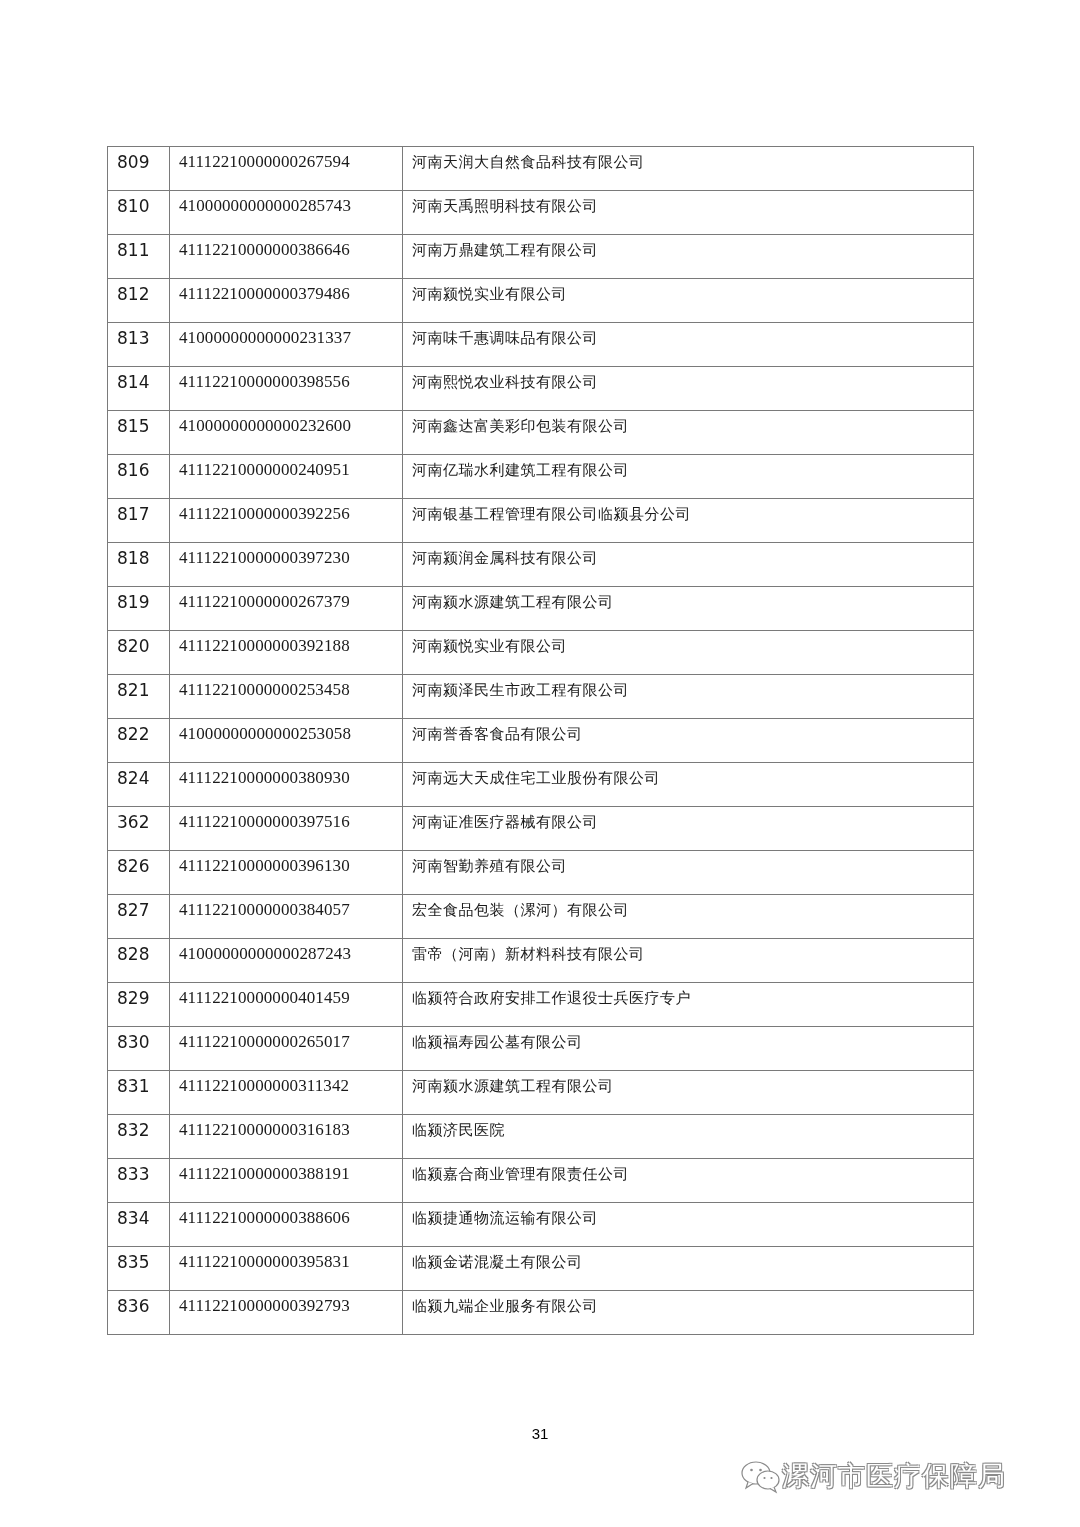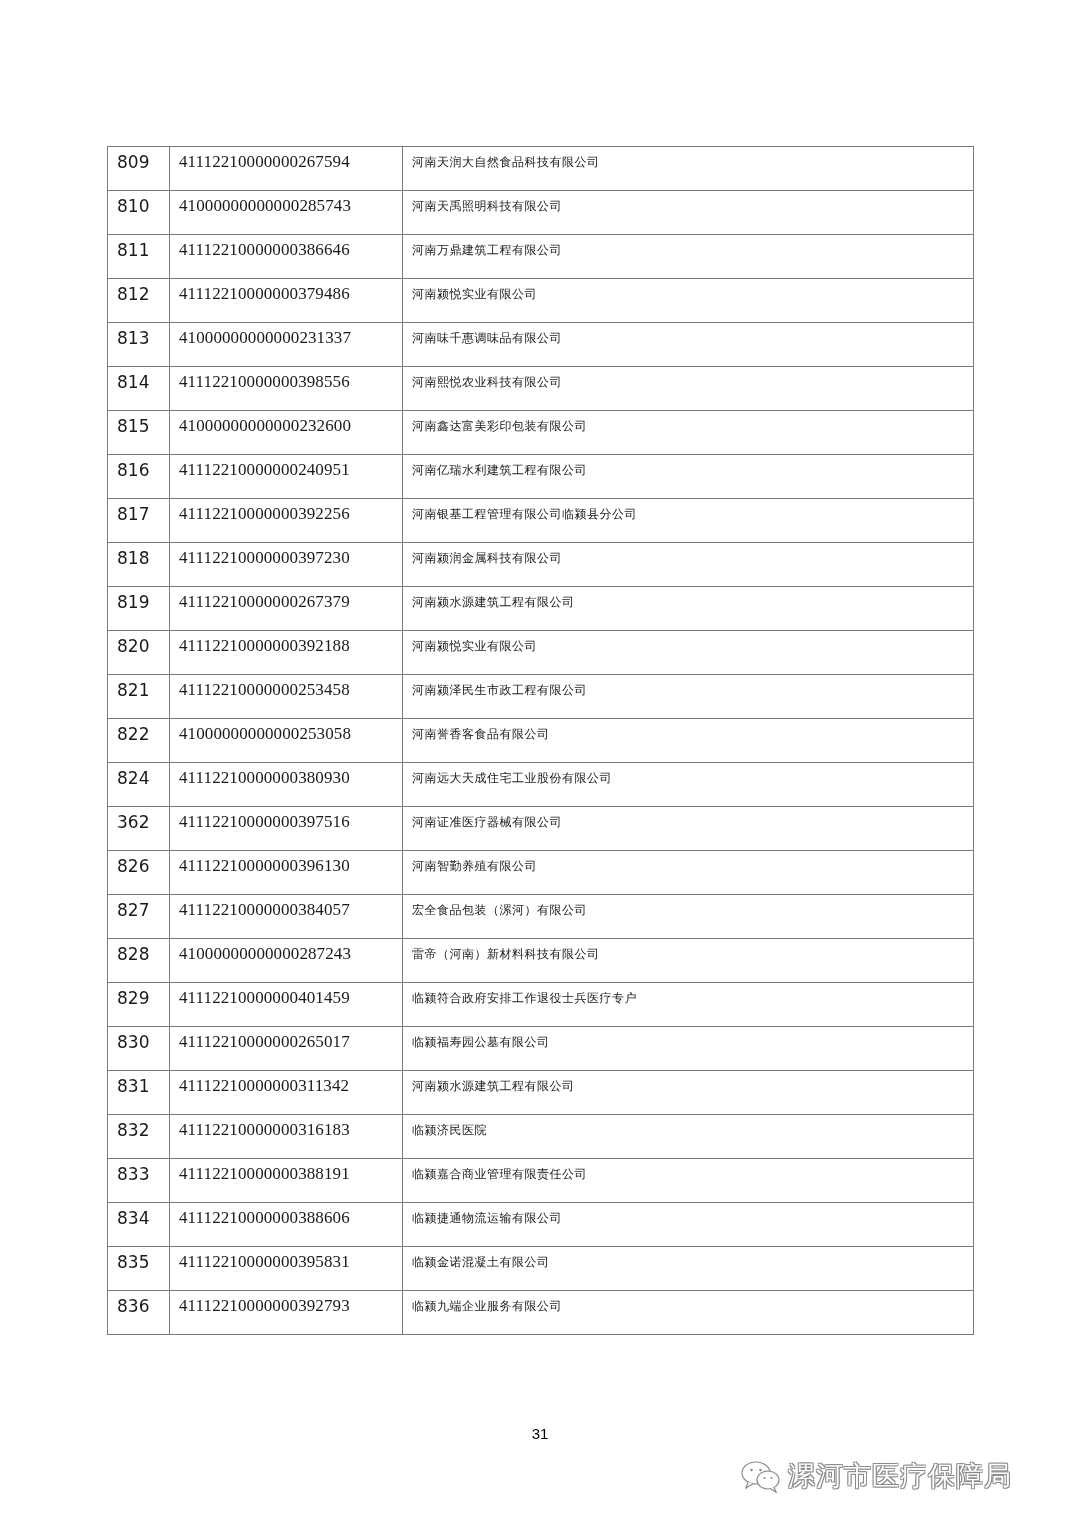--- a/index.html
+++ b/index.html
@@ -53,40 +53,39 @@
       padding-top: 5px;
       box-sizing: border-box;
       font-family: Liberation Serif, serif;
       font-size: 17px;
       letter-spacing: 0.1px;
     }
     table.roster td.c-name {
       padding-left: 9px;
       padding-top: 5px;
       box-sizing: border-box;
-      font-size: 12px;
+      font-size: 15px;
       letter-spacing: 0.5px;
     }
     .page-number {
       position: absolute;
       left: 0;
       width: 1080px;
       top: 1425px;
       text-align: center;
       font-size: 15px;
       color: #000000;
       font-family: "Liberation Sans", sans-serif;
     }
     .watermark {
       position: absolute;
       left: 740px;
       top: 1458px;
       display: flex;
       align-items: center;
-      gap: 6px;
     }
     .watermark .wm-icon {
       width: 42px;
       height: 36px;
     }
     .watermark .wm-text {
       font-size: 27px;
       color: #ffffff;
       letter-spacing: 1px;
       text-shadow:

